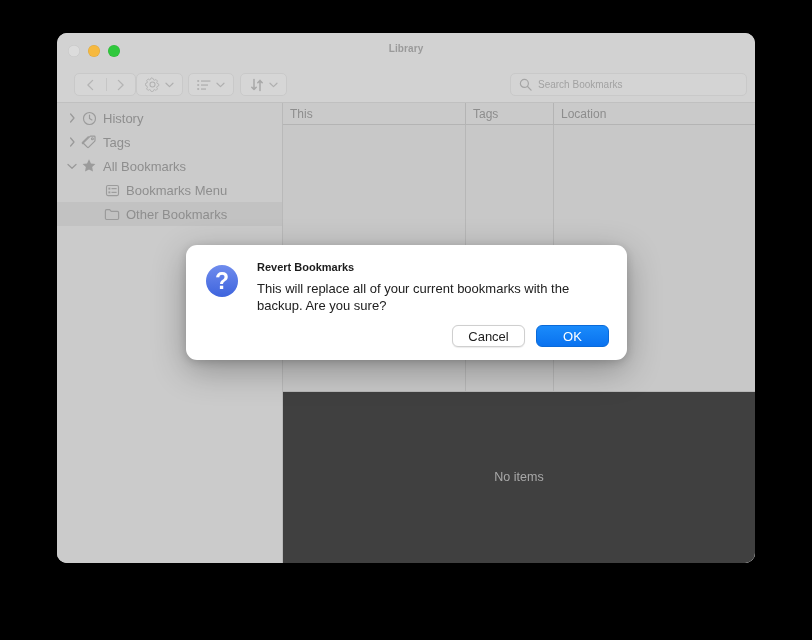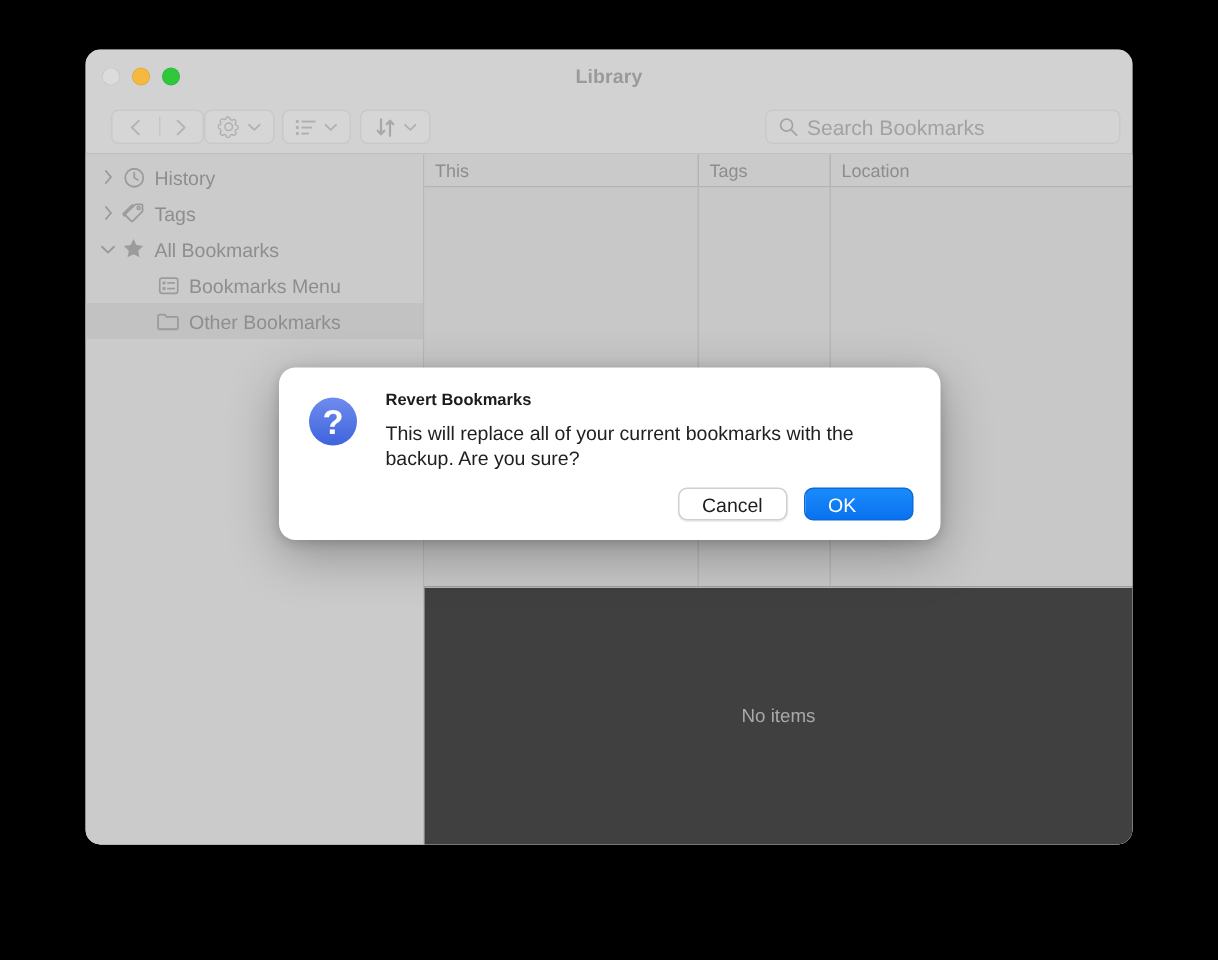--- a/index.html
+++ b/index.html
@@ -58,21 +58,21 @@
   .light.close  { background: #dcdcdc; box-shadow: inset 0 0 0 0.5px rgba(0,0,0,0.10); }
   .light.min    { background: #f6b93f; box-shadow: inset 0 0 0 0.5px rgba(0,0,0,0.10); }
   .light.max    { background: #2fc83c; box-shadow: inset 0 0 0 0.5px rgba(0,0,0,0.10); }
 
   #window-title {
     position: absolute;
     left: 0;
     right: 0;
     top: 10px;
     text-align: center;
-    font-size: 13px;
+    font-size: 10px;
     font-weight: bold;
     color: #9a9a9a;
     letter-spacing: 0.1px;
   }
 
   
   #toolbar {
     position: relative;
     height: 32px;
     background: #d2d2d2;
@@ -124,21 +124,21 @@
     box-sizing: border-box;
     border: 1px solid #c9c9c9;
     border-radius: 5px;
     background: #d4d4d4;
     display: flex;
     align-items: center;
     padding: 0 8px;
     gap: 6px;
   }
   #search-placeholder {
-    font-size: 14px;
+    font-size: 10px;
     color: #a2a2a2;
     line-height: 1;
   }
 
   
   #body {
     position: relative;
     height: 461px;
     display: flex;
     background: #c8c8c8;
@@ -291,20 +291,21 @@
     gap: 11px;
     align-items: center;
   }
   .dlg-btn {
     font-size: 13px;
     border-radius: 6px;
     height: 22px;
     line-height: 22px;
     padding: 0 15px;
     box-sizing: border-box;
+    text-align: center;
     cursor: default;
     white-space: nowrap;
   }
   .dlg-btn.cancel {
     background: #ffffff;
     color: #1d1d1d;
     border: 1px solid #cfcfcf;
     box-shadow: 0 0.5px 1px rgba(0,0,0,0.08);
     min-width: 73px;
   }

